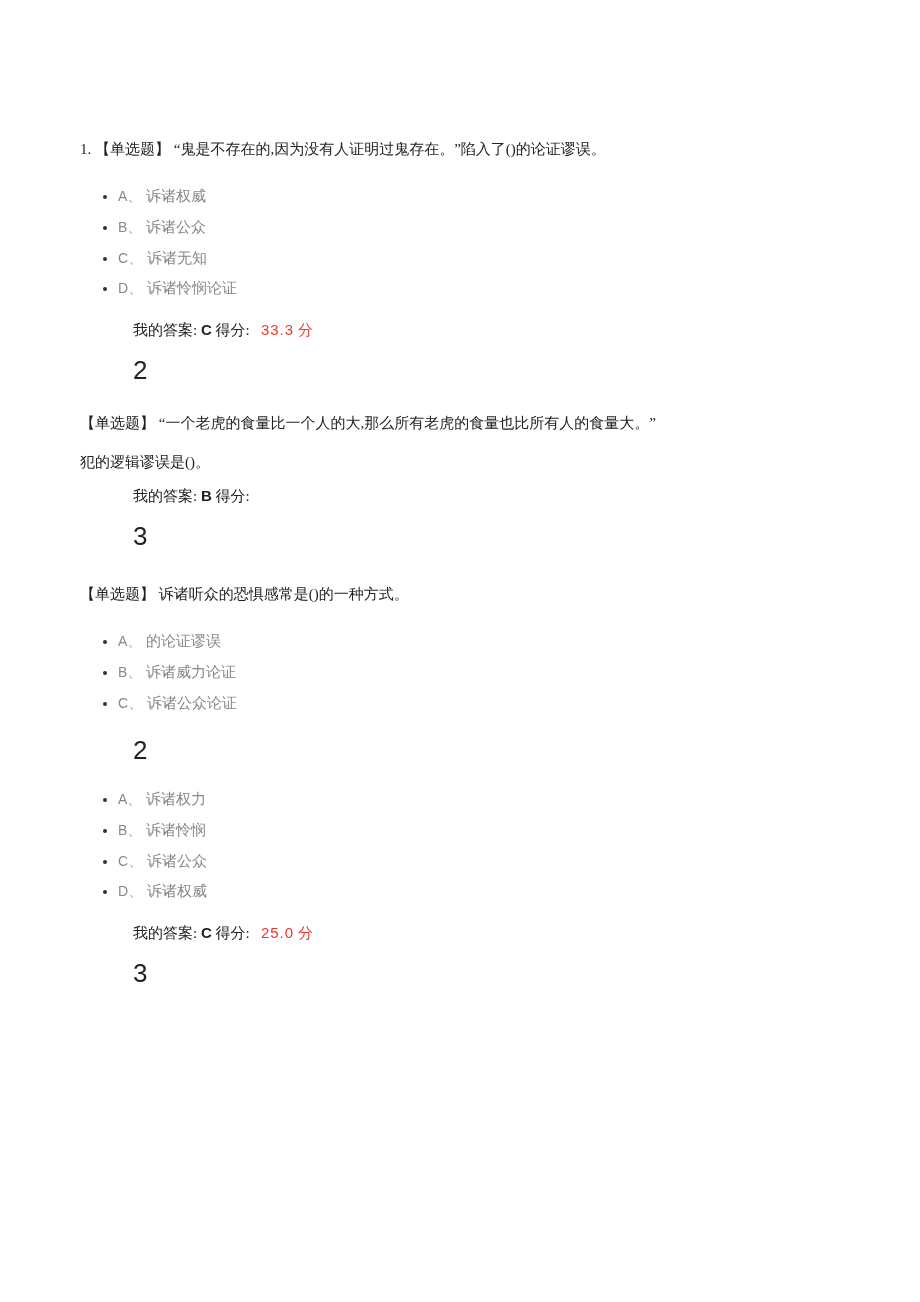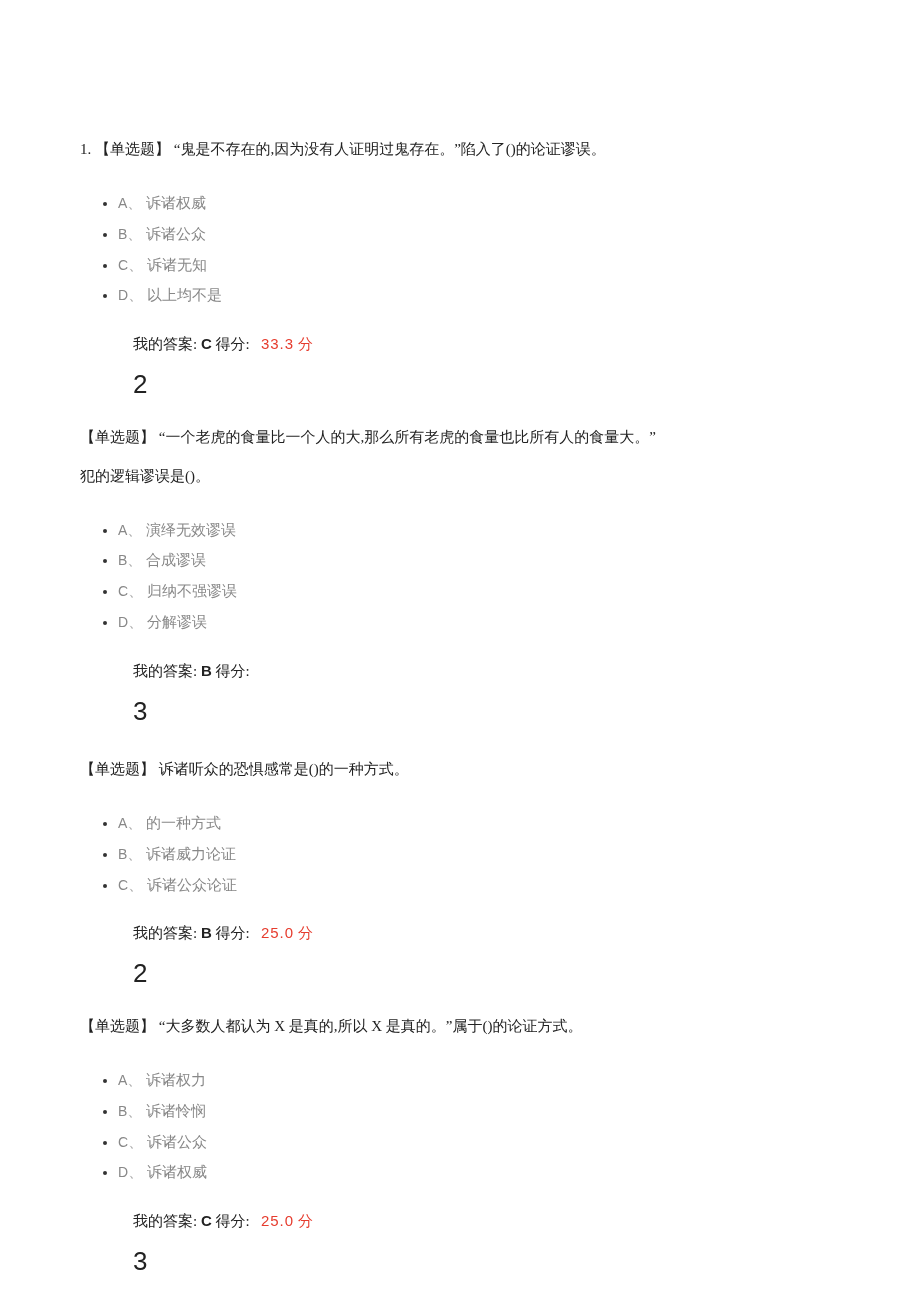--- a/index.html
+++ b/index.html
@@ -18,21 +18,21 @@
   .question-text {
     margin-left: 60px;
     margin-right: 60px;
     line-height: 2.6;
     color: #222;
     font-weight: 500;
   }
   .options {
     list-style: disc;
     padding-left: 98px;
-    margin: 19px 0;
+    margin: 12px 0;
   }
   .options li {
     color: #333;
     line-height: 2.05;
     font-size: 15px;
   }
   .options li::marker {
     color: #333;
   }
   .opt-label {
@@ -91,96 +91,67 @@
     <li>
       <span class="opt-label">B</span><span class="opt-sep">、</span>
       <span class="opt-text">诉诸公众</span>
     </li>
     <li>
       <span class="opt-label">C</span><span class="opt-sep">、</span>
       <span class="opt-text">诉诸无知</span>
     </li>
     <li>
       <span class="opt-label">D</span><span class="opt-sep">、</span>
-      <span class="opt-text">以上均不是</span>
+      <span class="opt-text">诉诸怜悯论证</span>
     </li>
   </ul>
   <div class="answer-line">
     <span>我的答案:</span>
     <span class="answer-letter">C</span>
     <span>得分:</span>&nbsp;&nbsp;
     <span class="score-red">33.3</span>
     <span class="score-red">分</span>
   </div>
   <div class="big-number">2</div>
 
   <div class="question-text">
     <span>【单选题】</span>
     <span>“一个老虎的食量比一个人的大,那么所有老虎的食量也比所有人的食量大。”</span>
   </div>
   <div class="question-text">
     <span>犯的逻辑谬误是()。</span>
   </div>
-  <ul class="options">
-    <li>
-      <span class="opt-label">A</span><span class="opt-sep">、</span>
-      <span class="opt-text">演绎无效谬误</span>
-    </li>
-    <li>
-      <span class="opt-label">B</span><span class="opt-sep">、</span>
-      <span class="opt-text">合成谬误</span>
-    </li>
-    <li>
-      <span class="opt-label">C</span><span class="opt-sep">、</span>
-      <span class="opt-text">归纳不强谬误</span>
-    </li>
-    <li>
-      <span class="opt-label">D</span><span class="opt-sep">、</span>
-      <span class="opt-text">分解谬误</span>
-    </li>
-  </ul>
   <div class="answer-line">
     <span>我的答案:</span>
     <span class="answer-letter">B</span>
     <span>得分:</span>
   </div>
   <div class="big-number">3</div>
 
 
   <div class="question-text" style="margin-top:18px">
     <span>【单选题】</span>
     <span>诉诸听众的恐惧感常是()的一种方式。</span>
   </div>
   <ul class="options">
     <li>
       <span class="opt-label">A</span><span class="opt-sep">、</span>
-      <span class="opt-text">的一种方式</span>
+      <span class="opt-text">的论证谬误</span>
     </li>
     <li>
       <span class="opt-label">B</span><span class="opt-sep">、</span>
       <span class="opt-text">诉诸威力论证</span>
     </li>
     <li>
       <span class="opt-label">C</span><span class="opt-sep">、</span>
       <span class="opt-text">诉诸公众论证</span>
     </li>
   </ul>
-  <div class="answer-line">
-    <span>我的答案:</span>
-    <span class="answer-letter">B</span>
-    <span>得分:</span>&nbsp;&nbsp;
-    <span class="score-red">25.0</span>
-    <span class="score-red">分</span>
-  </div>
   <div class="big-number">2</div>
 
-  <div class="question-text">
-    <span>【单选题】</span>
-    <span>“大多数人都认为 X 是真的,所以 X 是真的。”属于()的论证方式。</span>
-  </div>
   <ul class="options">
     <li>
       <span class="opt-label">A</span><span class="opt-sep">、</span>
       <span class="opt-text">诉诸权力</span>
     </li>
     <li>
       <span class="opt-label">B</span><span class="opt-sep">、</span>
       <span class="opt-text">诉诸怜悯</span>
     </li>
     <li>

